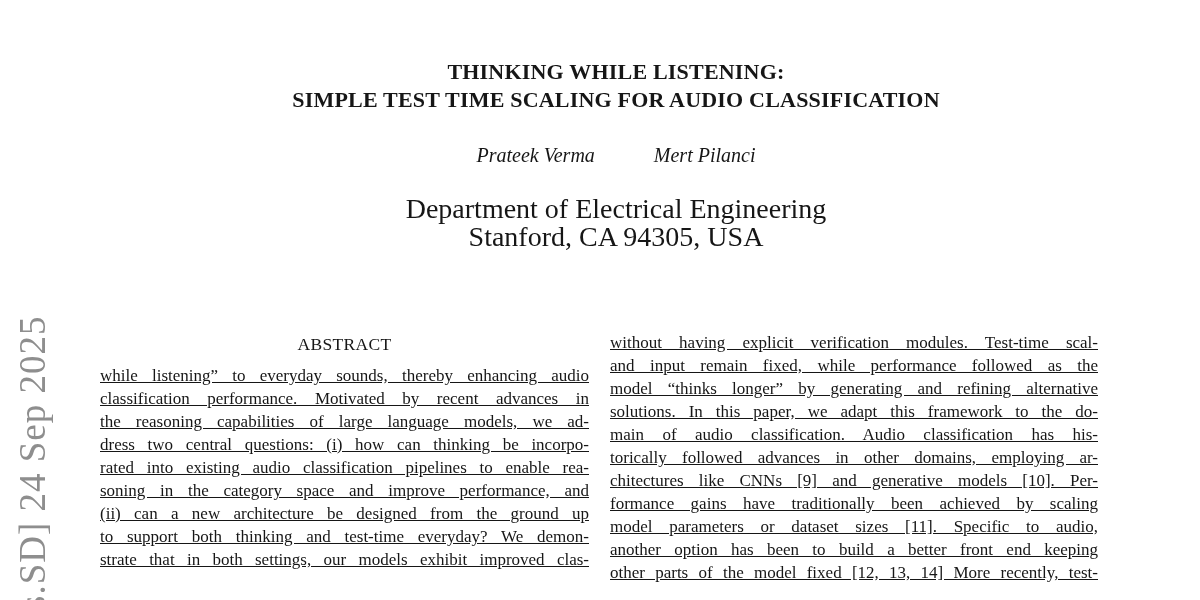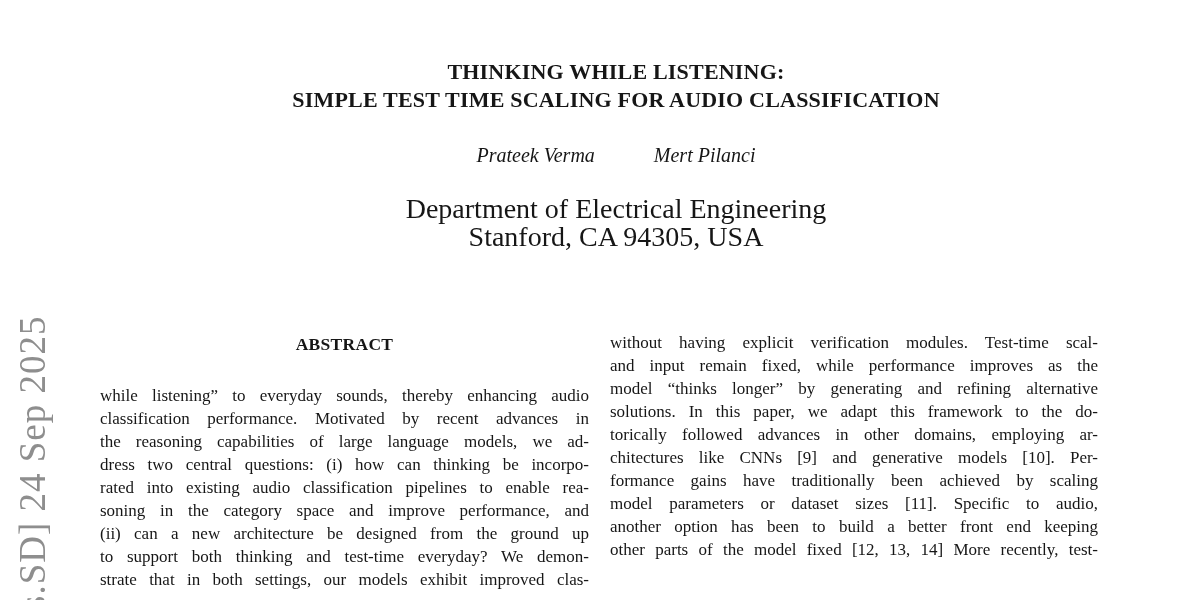--- a/index.html
+++ b/index.html
@@ -57,34 +57,35 @@
     line-height: 27.5px;
   }
   .col {
     position: absolute;
     font-size: 17px;
   }
   .col-left  { left: 100px; top: 333px; width: 489px; }
   .col-right { left: 610px; top: 331px; width: 488px; }
   .abstract-heading {
     text-align: center;
-    font-weight: bold;
+    font-weight: normal;
     font-size: 17.5px;
     line-height: 22px;
-    margin-bottom: 29px;
+    margin-bottom: 9px;
     letter-spacing: 0.3px;
   }
   .line {
     text-align: justify;
     text-align-last: justify;
     text-justify: inter-word;
     line-height: 23px;
     height: 23px;
     overflow: visible;
     white-space: normal;
+    text-decoration: underline;
   }
 </style>
 </head>
 <body>
 
 <div class="page">
 
   <div class="watermark">s.SD]  24 Sep 2025</div>
 
   <div class="header">
@@ -111,23 +112,24 @@
         <div class="line">soning in the category space and improve performance, and</div>
         <div class="line">(ii) can a new architecture be designed from the ground up</div>
         <div class="line">to support both thinking and test-time everyday?  We demon-</div>
         <div class="line">strate that in both settings, our models exhibit improved clas-</div>
       </div>
   </section>
 
   <section class="col col-right">
     <div>
         <div class="line">without having explicit verification modules.  Test-time scal-</div>
-        <div class="line">and input remain fixed, while performance improves as the</div>
+        <div class="line">and input remain fixed, while performance followed as the</div>
         <div class="line">model “thinks longer” by generating and refining alternative</div>
         <div class="line">solutions.  In this paper, we adapt this framework to the do-</div>
+        <div class="line">main of audio classification.  Audio classification has his-</div>
         <div class="line">torically followed advances in other domains, employing ar-</div>
         <div class="line">chitectures like CNNs [9] and generative models [10].  Per-</div>
         <div class="line">formance gains have traditionally been achieved by scaling</div>
         <div class="line">model parameters or dataset sizes [11].  Specific to audio,</div>
         <div class="line">another option has been to build a better front end keeping</div>
         <div class="line">other parts of the model fixed [12, 13, 14] More recently, test-</div>
       </div>
   </section>
 
 </div>

